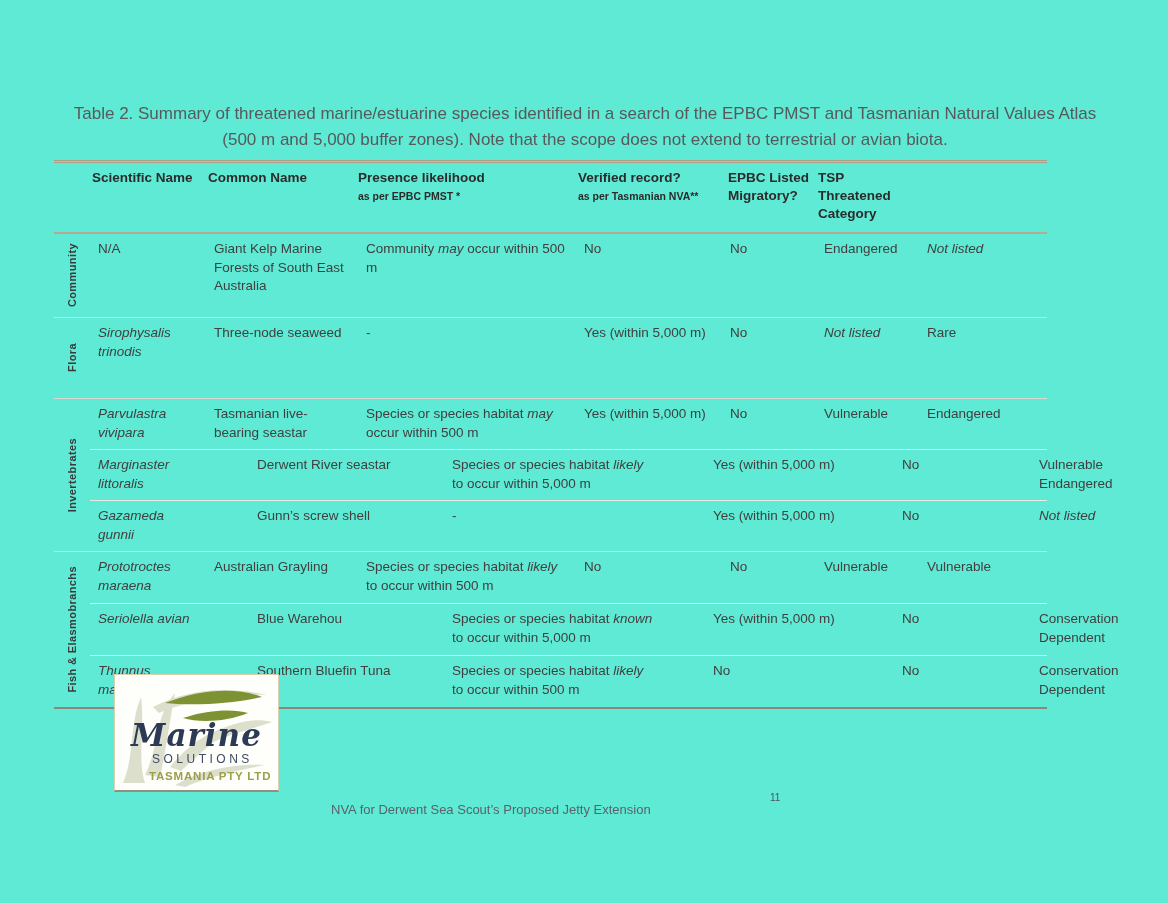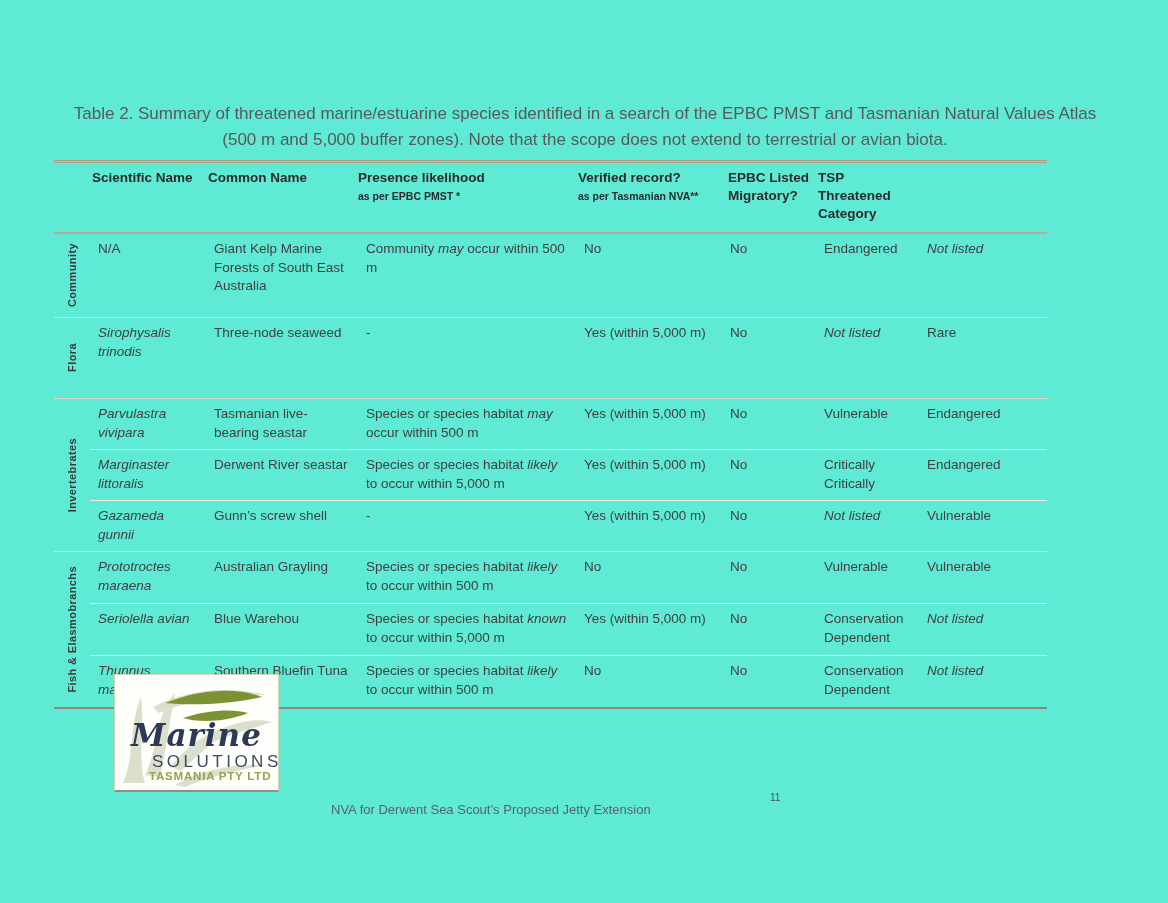--- a/index.html
+++ b/index.html
@@ -21,37 +21,37 @@
   .th-sub:empty{display:none;}
 
   .tbody{border-bottom:2px solid #8d8878;}
   .group{display:grid;grid-template-columns:36px 957px;border-bottom:1px solid #dcd9cf;}
   .group:last-child{border-bottom:none;}
   .glabel{display:flex;align-items:center;justify-content:center;}
   .vert{writing-mode:vertical-rl;transform:rotate(180deg);font-weight:bold;font-size:11px;
         letter-spacing:.4px;color:#3a3a3a;white-space:nowrap;}
   .grows{display:block;}
   .grows .row{display:grid;grid-template-columns:116px 150px 220px 150px 90px 103px 128px;}
-  .grows .row + .row{border-top:1px solid #ebe9e1;}
+  .grows .row + .row{border-top:1px solid #ebe9e1;gap:43px;}
   .cell{padding:6px 8px 6px 8px;font-size:13.5px;line-height:1.4;box-sizing:border-box;}
   .c-presence{padding-left:10px;}
   .c-migratory{padding-left:4px;}
   .it{font-style:italic;}
   .g0 .row{min-height:83px;}
   .g1 .row{min-height:80px;}
   .g2 .row{min-height:50px;}
   .g3 .row{min-height:51px;}
 
   
   .logo{position:absolute;left:114px;top:674px;width:163px;height:115px;background:#fefefb;
         border:1px solid #d9d0b2;border-bottom:2px solid #948e7e;box-sizing:content-box;text-align:center;}
   .logo svg{position:absolute;left:0;top:0;}
   .logo-script{position:absolute;left:5px;top:42px;width:153px;font-family:"DejaVu Serif","Liberation Serif",serif;
         font-style:italic;font-weight:bold;font-size:31px;color:#2c3a55;letter-spacing:1px;}
-  .logo-solutions{position:absolute;left:37px;top:77px;font-size:17px;letter-spacing:3.5px;color:#3d4a63;}
+  .logo-solutions{position:absolute;left:37px;top:77px;font-size:12px;letter-spacing:3.5px;color:#3d4a63;}
   .logo-tas{position:absolute;left:34px;top:95px;font-size:11.5px;letter-spacing:.8px;color:#9aa04c;font-weight:bold;}
 
   
   .footer-text{position:absolute;left:331px;top:802px;font-size:13px;color:#5c616b;}
   .page-num{position:absolute;left:770px;top:792px;font-size:10px;color:#4e525b;}
 </style>
 </head>
 <body>
 
 <div class="page">
@@ -135,21 +135,21 @@
               <div class="cell c-migratory"><span>No</span></div>
               <div class="cell c-epbc"><span>Vulnerable</span></div>
               <div class="cell c-tsp"><span>Endangered</span></div>
             </div>
             <div class="row">
               <div class="cell c-scientific"><span class="it">Marginaster littoralis</span></div>
               <div class="cell c-common"><span>Derwent River seastar</span></div>
               <div class="cell c-presence"><span>Species or species habitat </span><span class="it">likely</span><span> to occur within 5,000 m</span></div>
               <div class="cell c-verified"><span>Yes (within 5,000 m)</span></div>
               <div class="cell c-migratory"><span>No</span></div>
-              <div class="cell c-epbc"><span>Critically Critically</span></div>
+              <div class="cell c-epbc"><span>Vulnerable Endangered</span></div>
               <div class="cell c-tsp"><span>Endangered</span></div>
             </div>
             <div class="row">
               <div class="cell c-scientific"><span class="it">Gazameda gunnii</span></div>
               <div class="cell c-common"><span>Gunn’s screw shell</span></div>
               <div class="cell c-presence"><span>-</span></div>
               <div class="cell c-verified"><span>Yes (within 5,000 m)</span></div>
               <div class="cell c-migratory"><span>No</span></div>
               <div class="cell c-epbc"><span class="it">Not listed</span></div>
               <div class="cell c-tsp"><span>Vulnerable</span></div>

